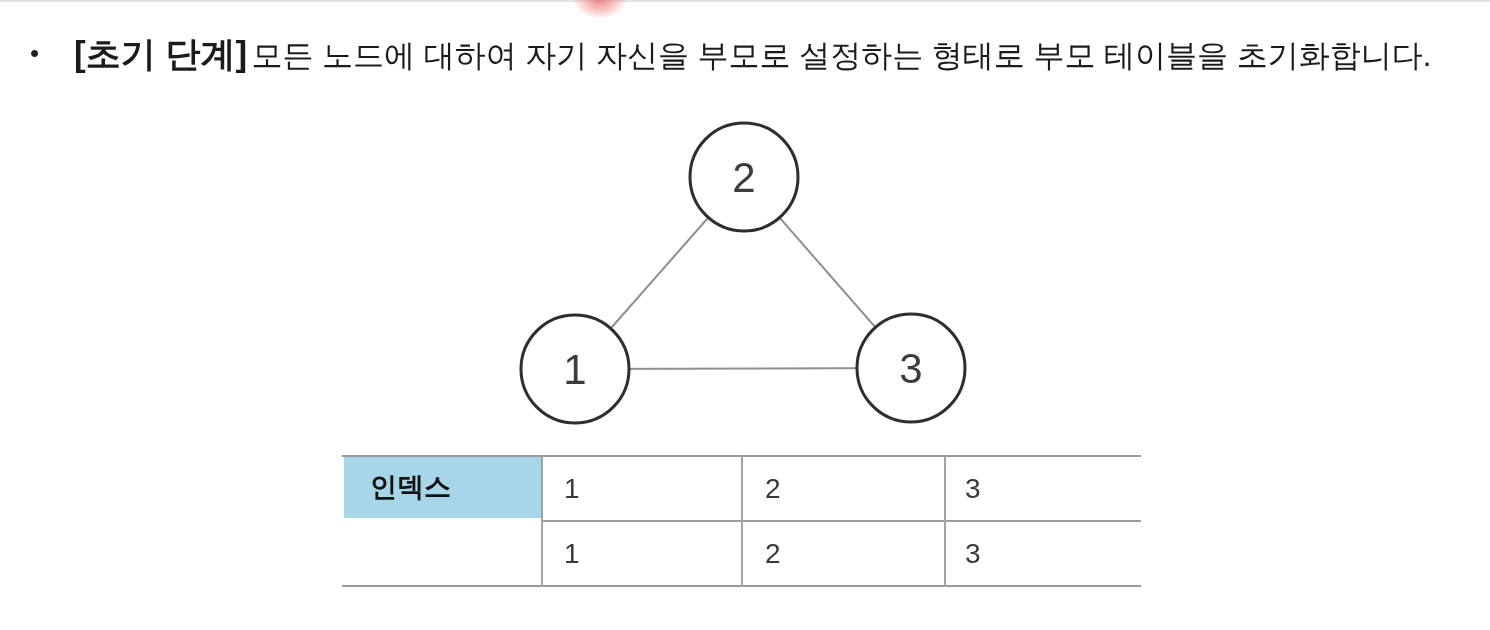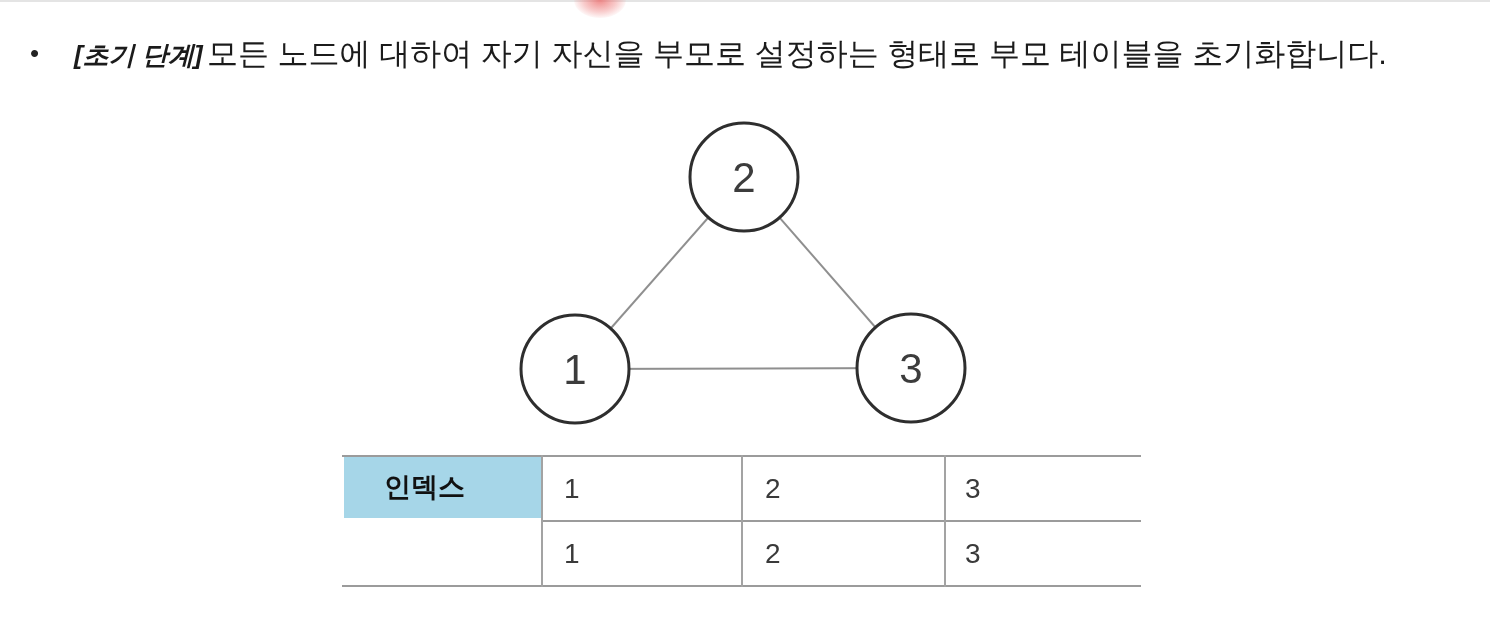--- a/index.html
+++ b/index.html
@@ -27,21 +27,21 @@
   
   .bullet-line {
     position: absolute; left: 30px; top: 35px;
     display: flex; align-items: flex-start; white-space: nowrap;
     color: #1b1b1b;
   }
   .bullet-marker {
     width: 44px; font-size: 26px; line-height: 36px; color: #222;
     flex: 0 0 44px;
   }
-  .bullet-bold { font-weight: 700; font-size: 26px; line-height: 38px; font-style: italic; }
+  .bullet-bold { font-weight: 700; font-size: 35px; line-height: 38px; }
   .bullet-text { font-weight: 400; font-size: 31px; line-height: 38px; margin-top: 44px; }
 
   
   .graph-svg { position: absolute; left: 0; top: 0; width: 1490px; height: 630px; }
   .graph-svg line { stroke: #8f8f8f; stroke-width: 2; }
   .graph-svg circle { fill: #ffffff; stroke: #2e2e2e; stroke-width: 3; }
   .graph-svg text {
     font-family: "Liberation Sans", "DejaVu Sans", sans-serif;
     font-size: 42px; fill: #3c3c3c; text-anchor: middle;
   }
@@ -51,21 +51,21 @@
   .hline { position: absolute; height: 2px; background: #9b9b9b; }
   .hline.top    { left: 0;   top: 0;   width: 799px; }
   .hline.mid    { left: 199px; top: 65px; width: 600px; }
   .hline.bottom { left: 0;   top: 130px; width: 799px; }
   .vline { position: absolute; width: 2px; top: 0; height: 132px; background: #a3a3a3; }
   .vline.v1 { left: 199px; }
   .vline.v2 { left: 399px; }
   .vline.v3 { left: 602px; }
   .hcell {
     position: absolute; left: 2px; width: 197px; background: #a6d6e8;
-    color: #111; font-weight: 700; font-size: 27px; padding-left: 40px;
+    color: #111; font-weight: 700; font-size: 27px; padding-left: 26px;
     box-sizing: border-box;
   }
   .hcell.r1 { top: 2px;  height: 61px; line-height: 61px; }
   .hcell.r2 { top: 72px; height: 56px; line-height: 56px; }
   .vcell {
     position: absolute; width: 160px; height: 63px; line-height: 63px;
     color: #3a3a3a; font-size: 28px; font-weight: 400;
   }
   .vcell.r1 { top: 2px; }
   .vcell.r2 { top: 67px; }

